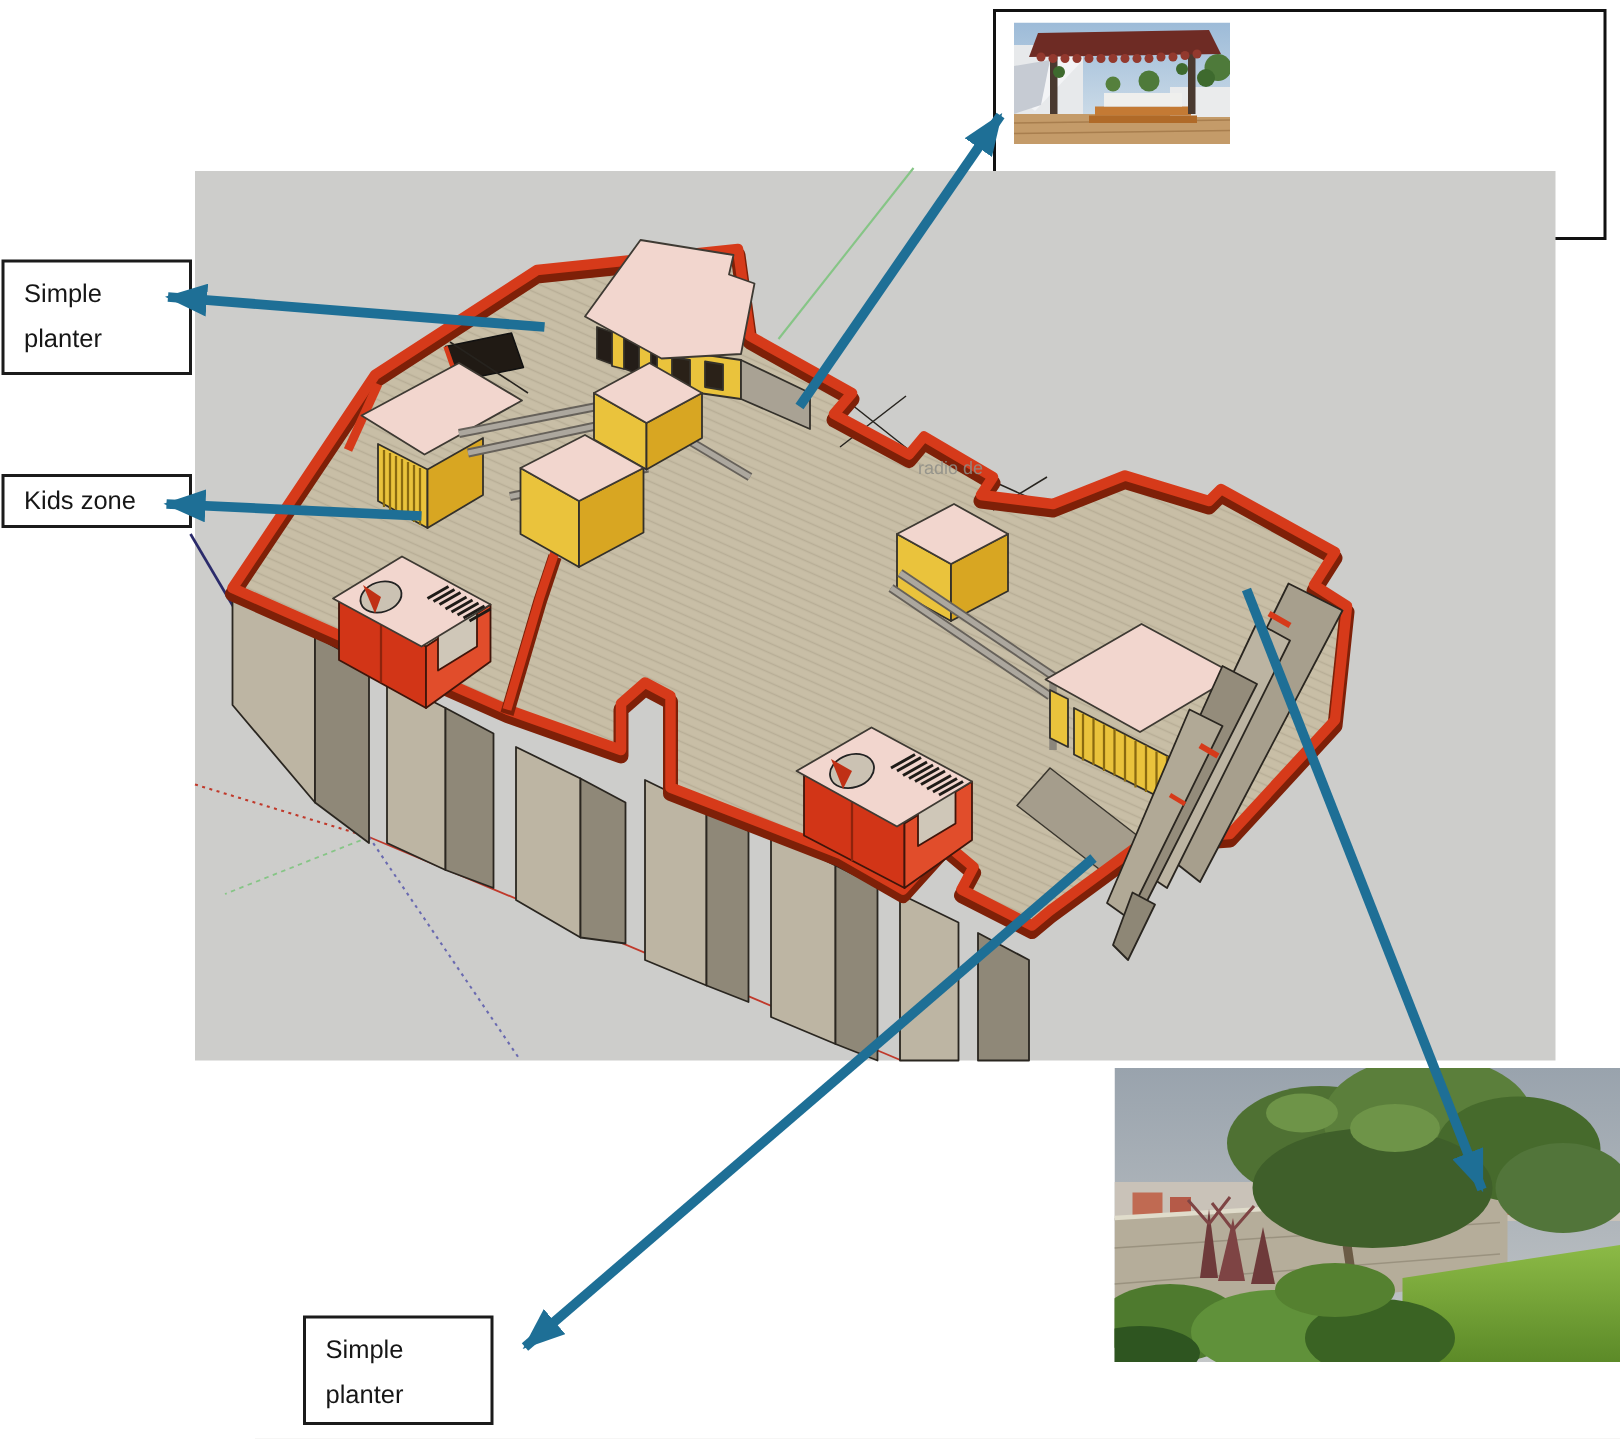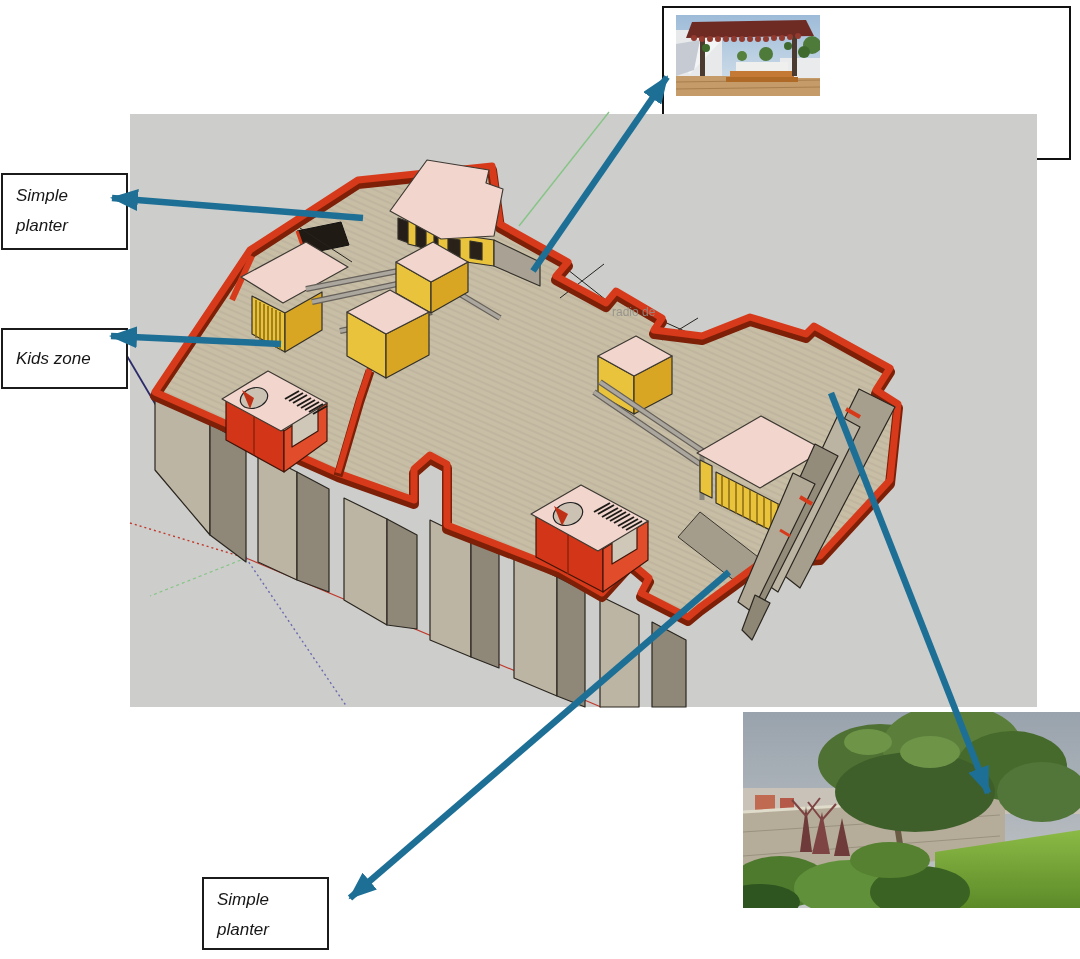--- a/index.html
+++ b/index.html
@@ -2,21 +2,21 @@
 <html><head>
 <meta charset="utf-8">
 <style>
   html,body{margin:0;padding:0;background:#ffffff;}
   #stage{position:relative;width:1080px;height:959px;background:#fff;overflow:hidden;
          font-family:"Liberation Sans",sans-serif;}
   #model-svg{position:absolute;left:0;top:0;z-index:1;}
   #arrow-svg{position:absolute;left:0;top:0;z-index:30;pointer-events:none;}
   .label-box{position:absolute;z-index:20;background:#ffffff;border:2px solid #1b1b1b;
              box-sizing:border-box;color:#161616;font-size:17px;line-height:30px;
-             padding:6px 4px 4px 13px;font-style:italic;}
+             padding:6px 4px 4px 13px;}
   .label-box .ln{display:block;white-space:nowrap;}
   #kids-box{display:flex;align-items:center;padding-top:0;padding-bottom:0;}
 </style>
 </head>
 <body>
 
 <div id="stage">
 
 <svg id="model-svg" width="1080" height="959" viewBox="0 0 1080 959">
   <defs>
@@ -325,21 +325,21 @@
       <ellipse cx="760" cy="902" rx="40" ry="18" fill="#2E5520"></ellipse>
       <ellipse cx="890" cy="860" rx="40" ry="18" fill="#558130"></ellipse>
     </g>
   </g>
 </svg>
 
 <div class="label-box" id="planter-top-box" style="left:1px;top:173px;width:127px;height:77px;">
   <span class="ln">Simple</span>
   <span class="ln">planter</span>
 </div>
-<div class="label-box" id="kids-box" style="left:1px;top:328px;width:127px;height:61px;">
+<div class="label-box" id="kids-box" style="left:1px;top:316px;width:127px;height:36px;">
   <span class="ln">Kids zone</span>
 </div>
 <div class="label-box" id="planter-bottom-box" style="left:202px;top:877px;width:127px;height:73px;">
   <span class="ln">Simple</span>
   <span class="ln">planter</span>
 </div>
 
 <svg id="arrow-svg" width="1080" height="959" viewBox="0 0 1080 959">
   <defs>
     <marker id="ah" markerUnits="userSpaceOnUse" markerWidth="30" markerHeight="22" refX="26" refY="11" orient="auto">

